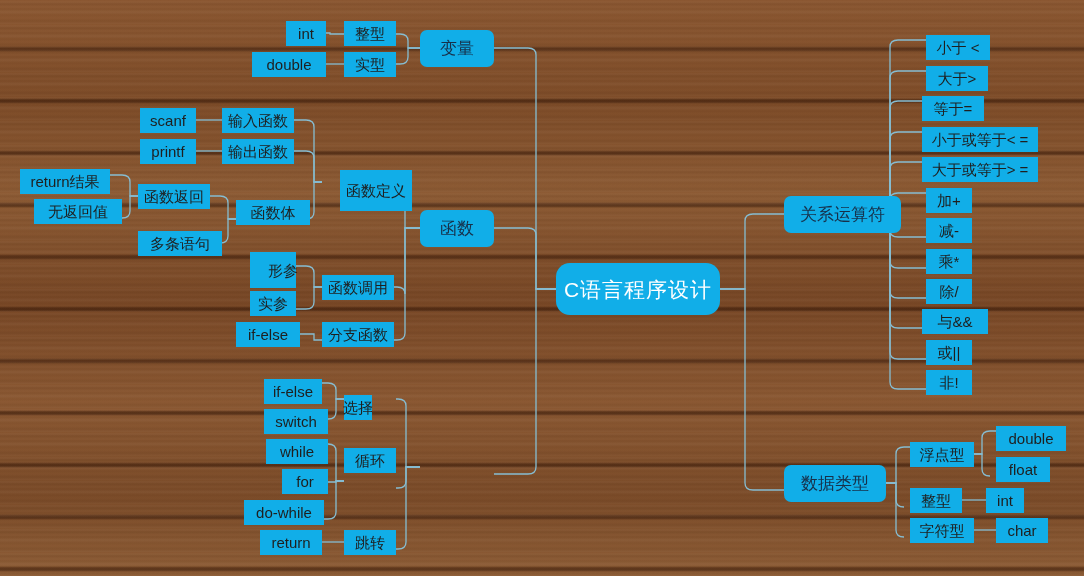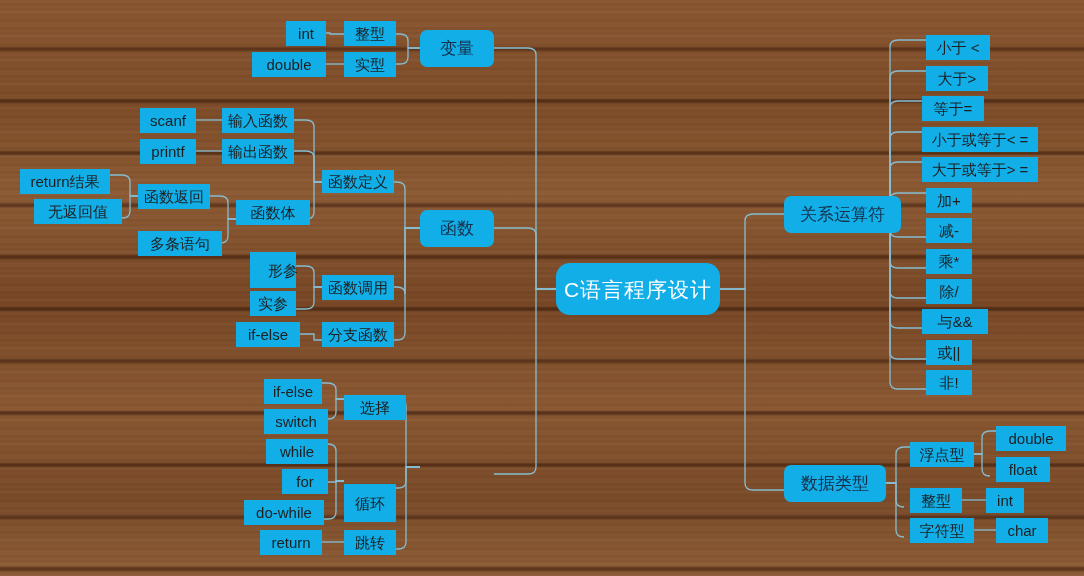--- a/index.html
+++ b/index.html
@@ -136,21 +136,21 @@
   <div class="node root" style="left:556px;top:263px;width:164px;height:52px;">C语言程序设计</div>
 
   <div class="node branch" style="left:420px;top:30px;width:74px;height:37px;">变量</div>
   <div class="node mid" style="left:344px;top:21px;width:52px;height:25px;">整型</div>
   <div class="node leaf" style="left:286px;top:21px;width:40px;height:25px;">int</div>
   <div class="node mid" style="left:344px;top:52px;width:52px;height:25px;">实型</div>
   <div class="node leaf" style="left:252px;top:52px;width:74px;height:25px;">double</div>
 
   <div class="node branch" style="left:420px;top:210px;width:74px;height:37px;">函数</div>
 
-  <div class="node mid" style="left:322px;top:170px;width:72px;height:23px;">函数定义</div>
+  <div class="node mid" style="left:340px;top:170px;width:72px;height:41px;">函数定义</div>
 
   <div class="node mid" style="left:236px;top:200px;width:74px;height:25px;">函数体</div>
 
   <div class="node mid" style="left:138px;top:184px;width:72px;height:25px;">函数返回</div>
   <div class="node leaf" style="left:20px;top:169px;width:90px;height:25px;">return结果</div>
   <div class="node leaf" style="left:34px;top:199px;width:88px;height:25px;">无返回值</div>
 
   <div class="node mid" style="left:138px;top:231px;width:84px;height:25px;">多条语句</div>
 
   <div class="node mid" style="left:222px;top:108px;width:72px;height:25px;">输入函数</div>
@@ -159,25 +159,25 @@
   <div class="node leaf" style="left:140px;top:139px;width:56px;height:25px;">printf</div>
 
   <div class="node mid" style="left:322px;top:275px;width:72px;height:25px;">函数调用</div>
   <div class="node leaf" style="left:250px;top:252px;width:46px;height:36px;padding-left:20px;">形参</div>
   <div class="node leaf" style="left:250px;top:291px;width:46px;height:25px;">实参</div>
 
   <div class="node mid" style="left:322px;top:322px;width:72px;height:25px;">分支函数</div>
   <div class="node leaf" style="left:236px;top:322px;width:64px;height:25px;">if-else</div>
 
 
-  <div class="node mid" style="left:344px;top:395px;width:62px;height:25px;">选择</div>
+  <div class="node mid" style="left:344px;top:395px;width:28px;height:25px;">选择</div>
   <div class="node leaf" style="left:264px;top:379px;width:58px;height:25px;">if-else</div>
   <div class="node leaf" style="left:264px;top:409px;width:64px;height:25px;">switch</div>
 
-  <div class="node mid" style="left:344px;top:484px;width:52px;height:38px;">循环</div>
+  <div class="node mid" style="left:344px;top:448px;width:52px;height:25px;">循环</div>
   <div class="node leaf" style="left:266px;top:439px;width:62px;height:25px;">while</div>
   <div class="node leaf" style="left:282px;top:469px;width:46px;height:25px;">for</div>
   <div class="node leaf" style="left:244px;top:500px;width:80px;height:25px;">do-while</div>
 
   <div class="node mid" style="left:344px;top:530px;width:52px;height:25px;">跳转</div>
   <div class="node leaf" style="left:260px;top:530px;width:62px;height:25px;">return</div>
 
   <div class="node branch" style="left:784px;top:196px;width:117px;height:37px;">关系运算符</div>
 
   <div class="node leaf" style="left:926px;top:35px;width:64px;height:25px;">小于 &lt;</div>

